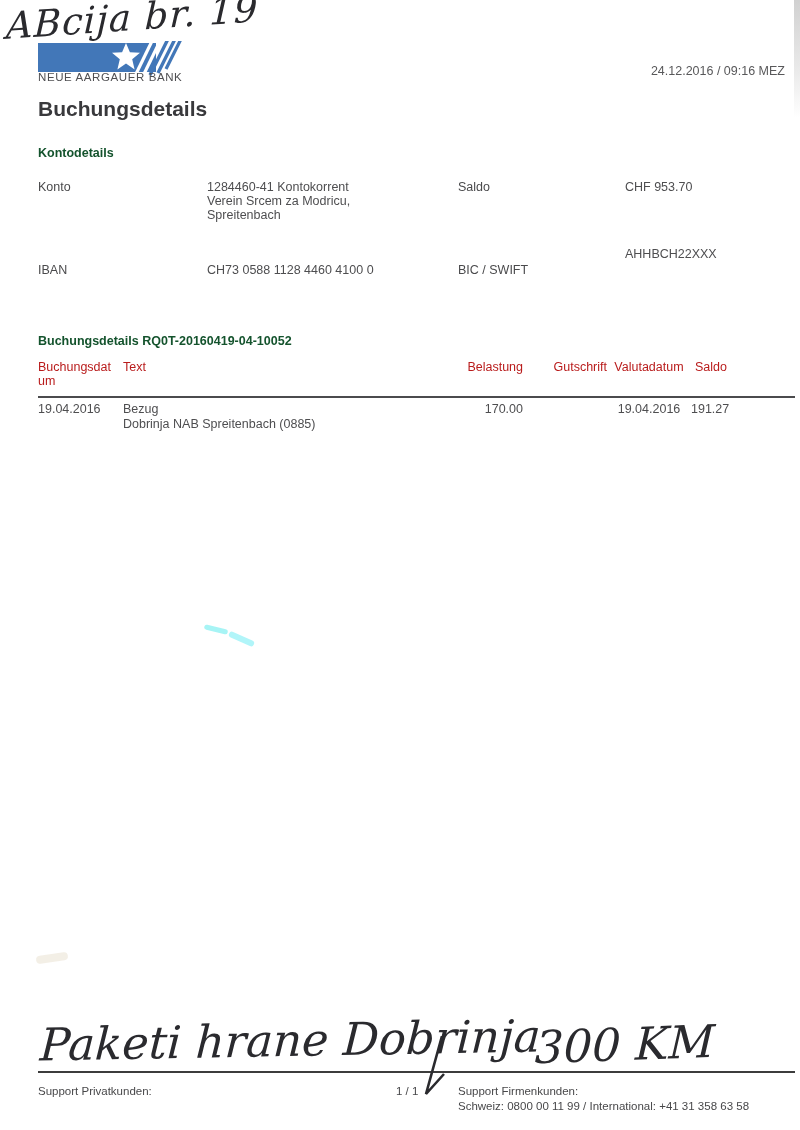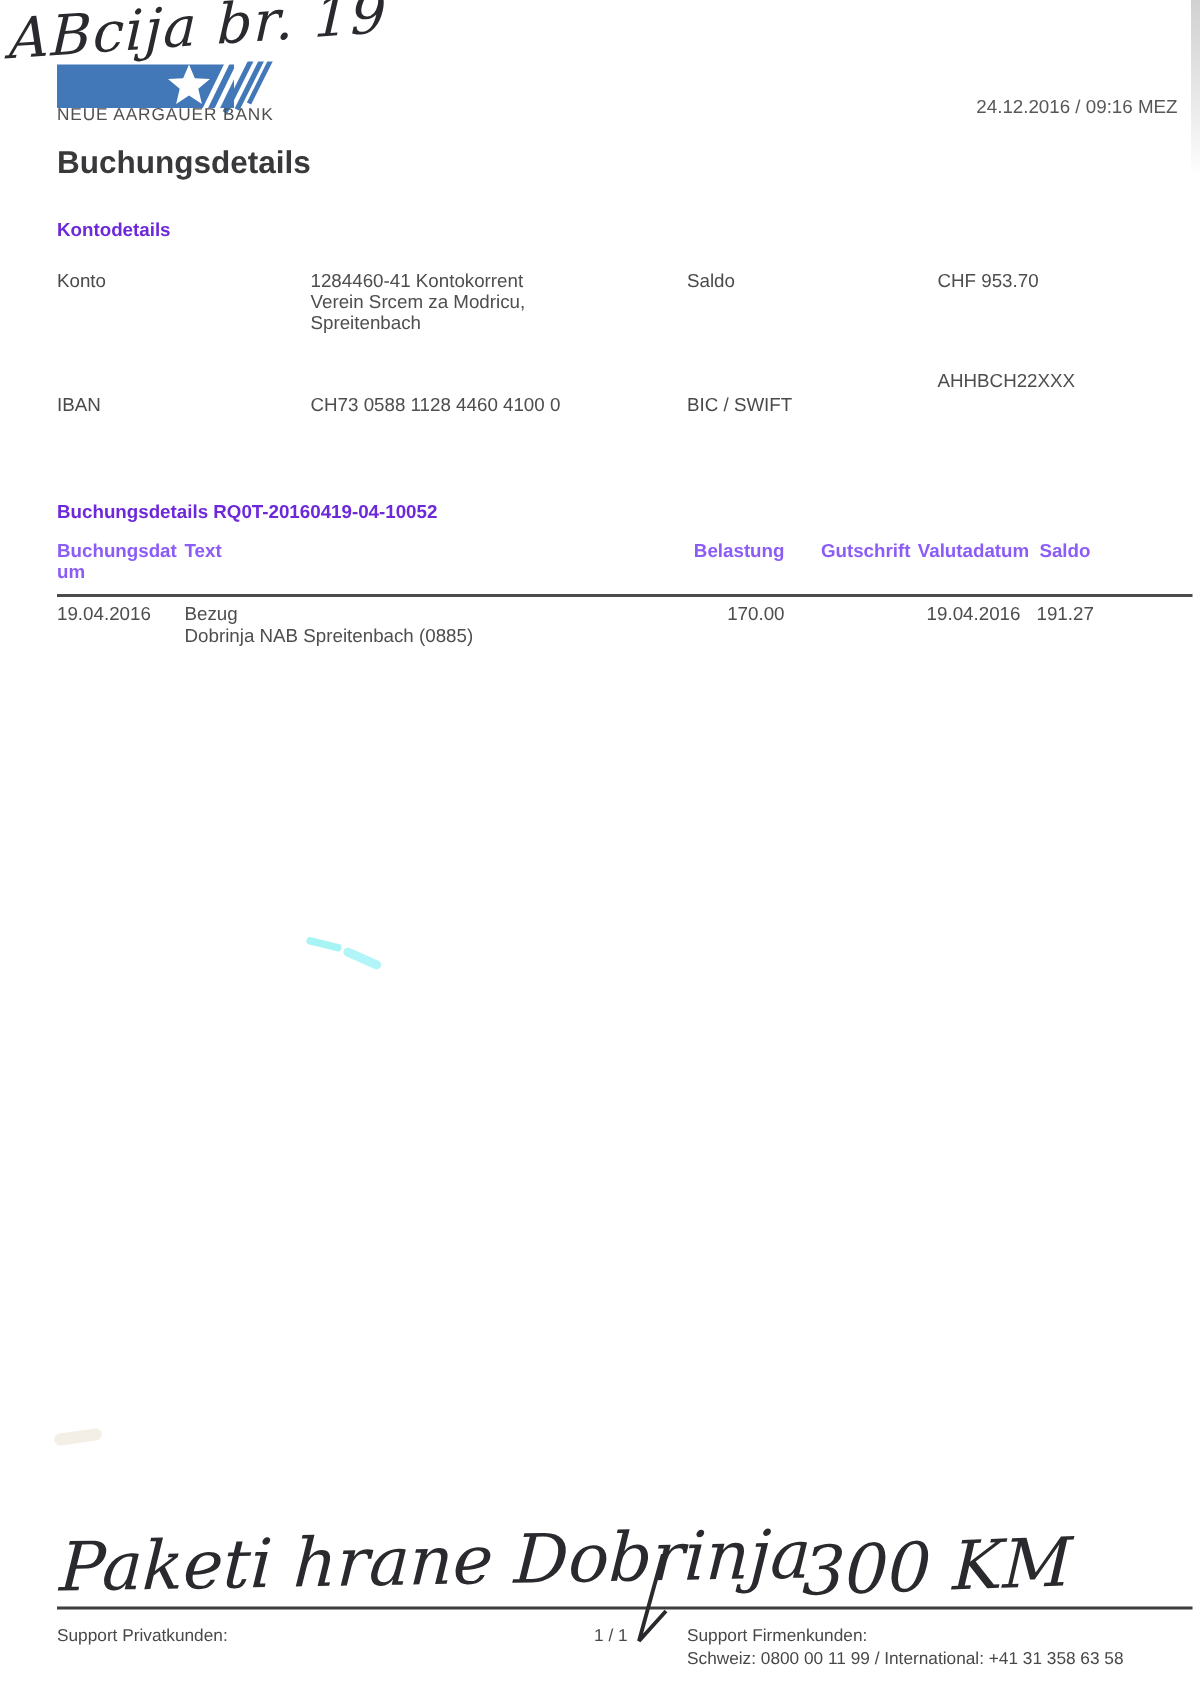--- a/index.html
+++ b/index.html
@@ -21,26 +21,26 @@
   .bottom-amount{position:absolute;left:535px;top:1018px;font-size:45px;
     transform:rotate(-2deg) skewX(-4deg);}
   .bottom-rule{position:absolute;left:38px;top:1071px;width:757px;height:2px;background:#3c3c3c;}
   .pen-stroke{position:absolute;left:412px;top:1036px;}
   
   .logo{position:absolute;left:38px;top:41px;}
   .bank-name{position:absolute;left:38px;top:71px;font-size:11.5px;color:#4f4f52;
     letter-spacing:.6px;white-space:nowrap;}
   .datetime{position:absolute;right:15px;top:64px;font-size:12.5px;color:#58585a;}
   .doc-title{position:absolute;left:38px;top:97px;font-size:21px;font-weight:bold;color:#39393c;}
-  .section-title{position:absolute;font-size:12.5px;font-weight:bold;color:#6d28d9;}
+  .section-title{position:absolute;font-size:12.5px;font-weight:bold;color:#14532d;}
   .lbl{position:absolute;font-size:12.5px;font-weight:normal;color:#4a4a4c;white-space:nowrap;}
   .val{position:absolute;font-size:12.5px;color:#4e4e50;line-height:14px;white-space:nowrap;}
   
   .trow{position:absolute;left:38px;width:757px;display:flex;font-size:12.5px;line-height:13.5px;}
-  .thead{top:361px;font-weight:bold;color:#8b5cf6;}
+  .thead{top:361px;font-weight:normal;color:#b91c1c;}
   .tbody{top:402px;color:#4e4e50;line-height:14.5px;}
   .c1{width:85px;text-align:left;}
   .c2{width:300px;text-align:left;}
   .c3{width:100px;text-align:right;}
   .c4{width:84px;text-align:right;}
   .c5{width:84px;text-align:center;white-space:nowrap;}
   .c6{width:36px;text-align:right;white-space:nowrap;}
   .thead-rule{position:absolute;left:38px;top:396px;width:757px;height:2px;background:#4b4b4d;}
   
   .cyan1{position:absolute;left:204px;top:627px;width:24px;height:5px;border-radius:3px;

